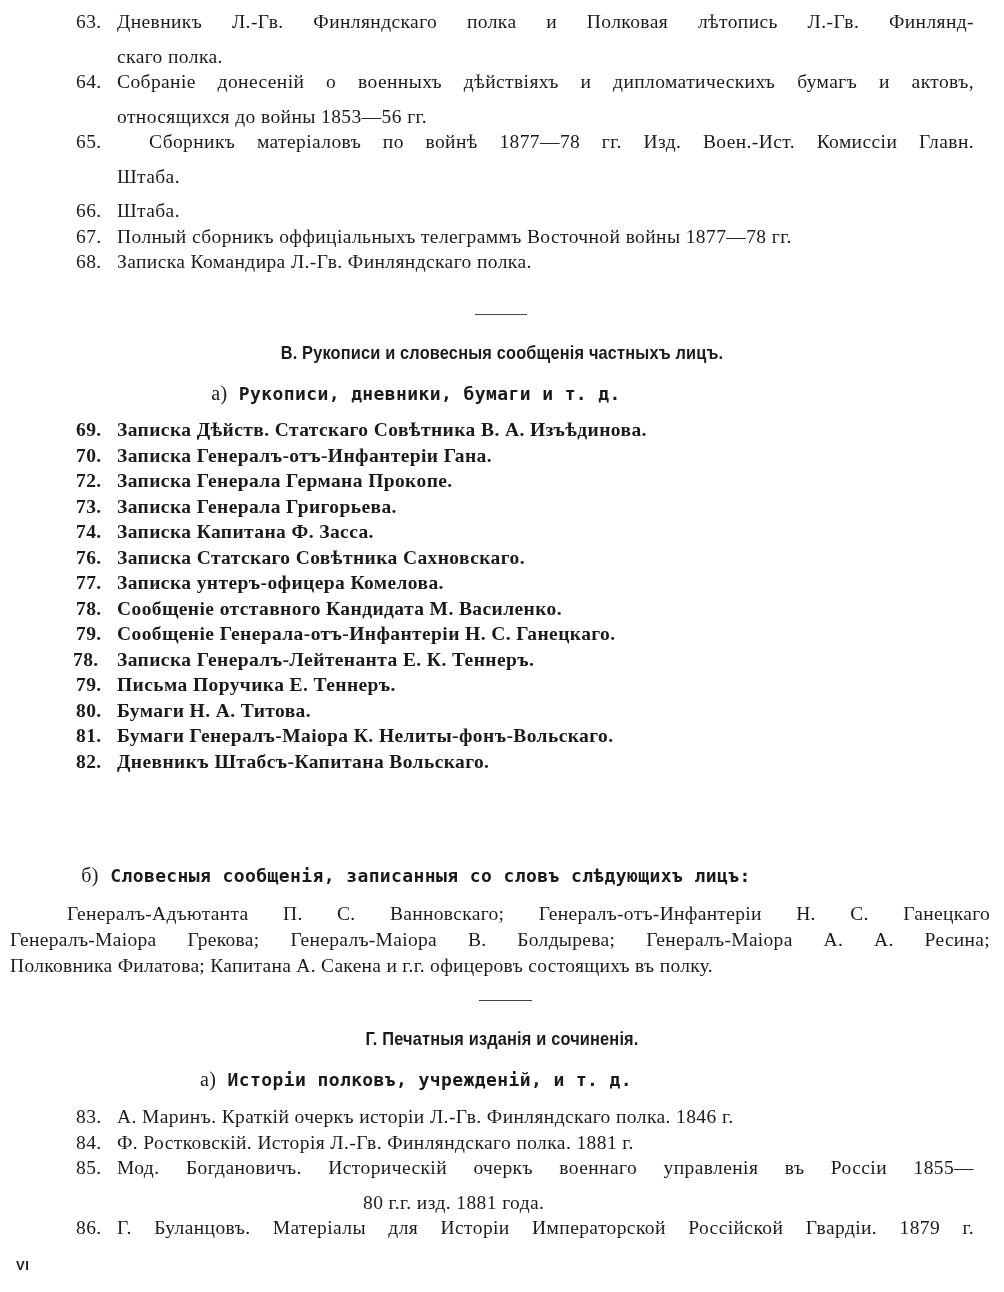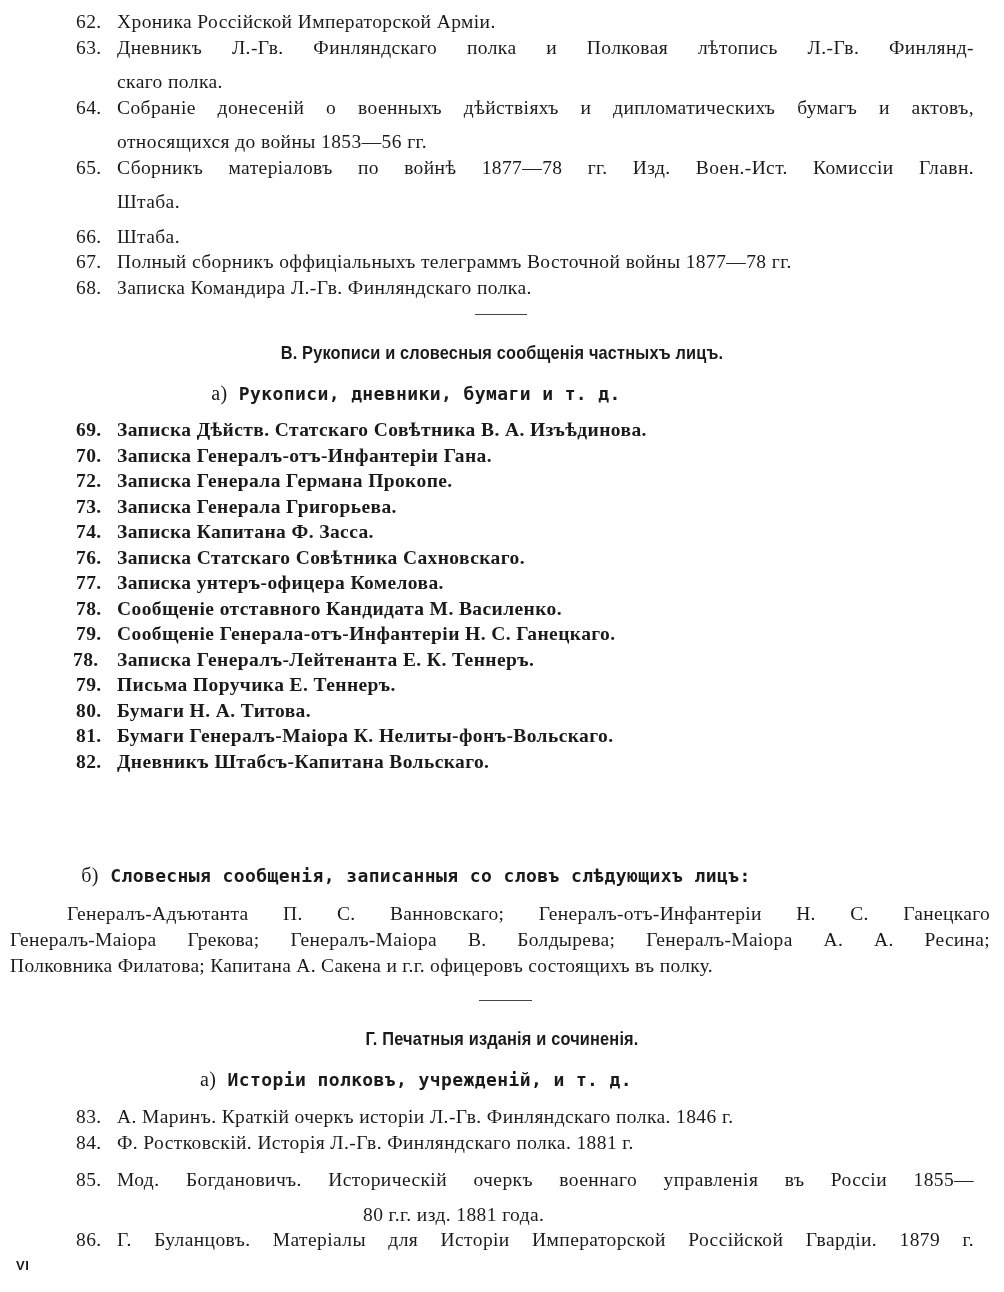--- a/index.html
+++ b/index.html
@@ -106,36 +106,32 @@
       letter-spacing: 0.5px;
     }
   </style>
 </head>
 <body>
 
 <div class="page">
 
   <ul class="list" style="top:9px;">
     <li class="entry">
-      <span class="num">62.</span>
-      <span class="text">Хроника Россійской Императорской Арміи.</span>
-    </li>
-    <li class="entry">
       <span class="num">63.</span>
       <span class="text" style="text-align-last:justify;">Дневникъ Л.-Гв. Финляндскаго полка и Полковая лѣтопись Л.-Гв. Финлянд-</span>
       <span class="cont">скаго полка.</span>
     </li>
     <li class="entry">
       <span class="num">64.</span>
       <span class="text" style="text-align-last:justify;">Собраніе донесеній о военныхъ дѣйствіяхъ и дипломатическихъ бумагъ и актовъ,</span>
       <span class="cont">относящихся до войны 1853—56 гг.</span>
     </li>
     <li class="entry">
       <span class="num">65.</span>
-      <span class="text" style="text-align-last:justify;">Сборникъ матеріаловъ по войнѣ 1877—78 гг. Изд. Воен.-Ист. Комиссіи Главн.</span>
+      <span class="text" style="text-align-last:justify;margin-left:32px;">Сборникъ матеріаловъ по войнѣ 1877—78 гг. Изд. Воен.-Ист. Комиссіи Главн.</span>
       <span class="cont">Штаба.</span>
     </li>
     <li class="entry">
       <span class="num">66.</span>
       <span class="cont">Штаба.</span>
     </li>
     <li class="entry">
       <span class="num">67.</span>
       <span class="text">Полный сборникъ оффиціальныхъ телеграммъ Восточной войны 1877—78 гг.</span>
     </li>
@@ -237,21 +233,21 @@
     <li class="entry">
         <span class="num">83.</span>
         <span class="text">А. Маринъ. Краткій очеркъ исторіи Л.-Гв. Финляндскаго полка. 1846 г.</span>
       </li>
     <li class="entry">
         <span class="num">84.</span>
         <span class="text">Ф. Ростковскій. Исторія Л.-Гв. Финляндскаго полка. 1881 г.</span>
       </li>
     <li class="entry">
       <span class="num">85.</span>
-      <span class="text" style="text-align-last:justify;margin-top:12px;">Мод. Богдановичъ. Историческій очеркъ военнаго управленія въ Россіи 1855—</span>
+      <span class="text" style="text-align-last:justify;">Мод. Богдановичъ. Историческій очеркъ военнаго управленія въ Россіи 1855—</span>
       <span class="cont indent-deep">80 г.г. изд. 1881 года.</span>
     </li>
     <li class="entry">
         <span class="num">86.</span>
         <span class="text" style="text-align-last:justify;">Г. Буланцовъ. Матеріалы для Исторіи Императорской Россійской Гвардіи. 1879 г.</span>
       </li>
   </ul>
 
   <div class="folio">VI</div>
 </div>

